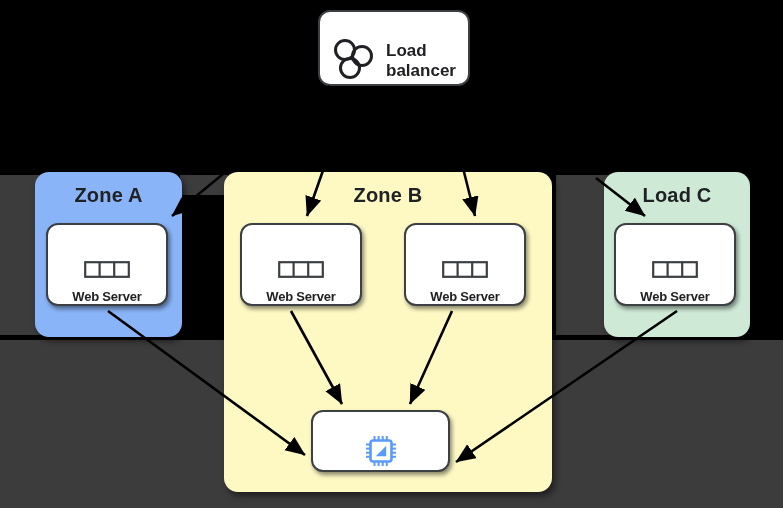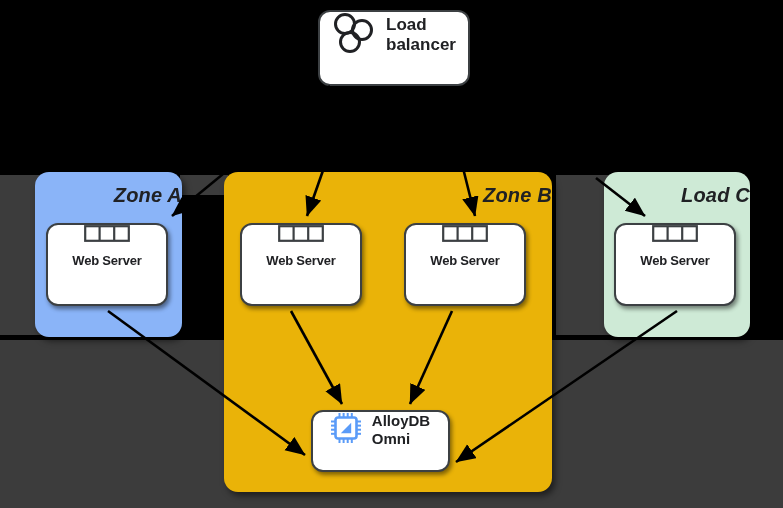--- a/index.html
+++ b/index.html
@@ -26,40 +26,39 @@
 
   
   .node {
     position: absolute;
     background: #ffffff;
     border: 2px solid #3c4043;
     border-radius: 12px;
     box-shadow: 2px 3px 4px rgba(0,0,0,0.45);
     box-sizing: border-box;
     display: flex;
-    align-items: flex-start;
+    align-items: flex-end;
     justify-content: center;
   }
 
   
   .zone {
     position: absolute;
     border-radius: 14px;
     box-shadow: 3px 4px 6px rgba(0,0,0,0.5);
     box-sizing: border-box;
   }
   .zone-title {
     position: absolute;
     left: 0; right: 0;
-    text-align: right;
+    text-align: center;
     font-size: 20px;
     font-weight: bold;
     color: #202124;
     letter-spacing: 0.2px;
-    font-style: italic;
   }
 
   
   .ws-inner {
     display: flex;
     flex-direction: column;
     align-items: center;
     justify-content: center;
     gap: 7px;
   }
@@ -149,21 +148,21 @@
         <svg width="46" height="17" viewBox="0 0 46 17" aria-hidden="true">
           <rect x="1.2" y="1.2" width="43.6" height="14.6" fill="#ffffff" stroke="#3c4043" stroke-width="2.2"></rect>
           <line x1="15.6" y1="1.2" x2="15.6" y2="15.8" stroke="#3c4043" stroke-width="2.2"></line>
           <line x1="30.2" y1="1.2" x2="30.2" y2="15.8" stroke="#3c4043" stroke-width="2.2"></line>
         </svg>
       </span>
       <div class="ws-label">Web Server</div>
     </div>
   </div>
 
-  <div class="zone" style="left:224px; top:172px; width:328px; height:320px; background:#eab308;">
+  <div class="zone" style="left:224px; top:172px; width:328px; height:320px; background:#fef9c3;">
     <div class="zone-title" style="top:12px;">Zone B</div>
   </div>
   <div class="node" style="left:240px; top:223px; width:122px; height:83px;">
     <div class="ws-inner">
       <span class="rack-icon">
         <svg width="46" height="17" viewBox="0 0 46 17" aria-hidden="true">
           <rect x="1.2" y="1.2" width="43.6" height="14.6" fill="#ffffff" stroke="#3c4043" stroke-width="2.2"></rect>
           <line x1="15.6" y1="1.2" x2="15.6" y2="15.8" stroke="#3c4043" stroke-width="2.2"></line>
           <line x1="30.2" y1="1.2" x2="30.2" y2="15.8" stroke="#3c4043" stroke-width="2.2"></line>
         </svg>
@@ -219,24 +218,20 @@
             <rect x="0" y="19.8" width="4.5" height="2"></rect>
             <rect x="25.5" y="7.5" width="4.5" height="2"></rect>
             <rect x="25.5" y="11.6" width="4.5" height="2"></rect>
             <rect x="25.5" y="15.7" width="4.5" height="2"></rect>
             <rect x="25.5" y="19.8" width="4.5" height="2"></rect>
           </g>
           <rect x="4.5" y="4.5" width="21" height="21" rx="2.5" fill="none" stroke="#5a9bf8" stroke-width="2.6"></rect>
           <path d="M9.8 20.2 L20.2 20.2 L20.2 9.8 Z" fill="#5a9bf8"></path>
         </svg>
       </span>
-      <div class="db-label">
-        <div>AlloyDB</div>
-        <div>Omni</div>
-      </div>
     </div>
   </div>
 
   <svg id="arrows" viewBox="0 0 783 508">
     <defs>
       <marker id="ah" markerWidth="9" markerHeight="9" refX="7.4" refY="3.2" orient="auto" markerUnits="strokeWidth">
         <path d="M0,0 L7.6,3.2 L0,6.4 z" fill="#000000"></path>
       </marker>
     </defs>
 

